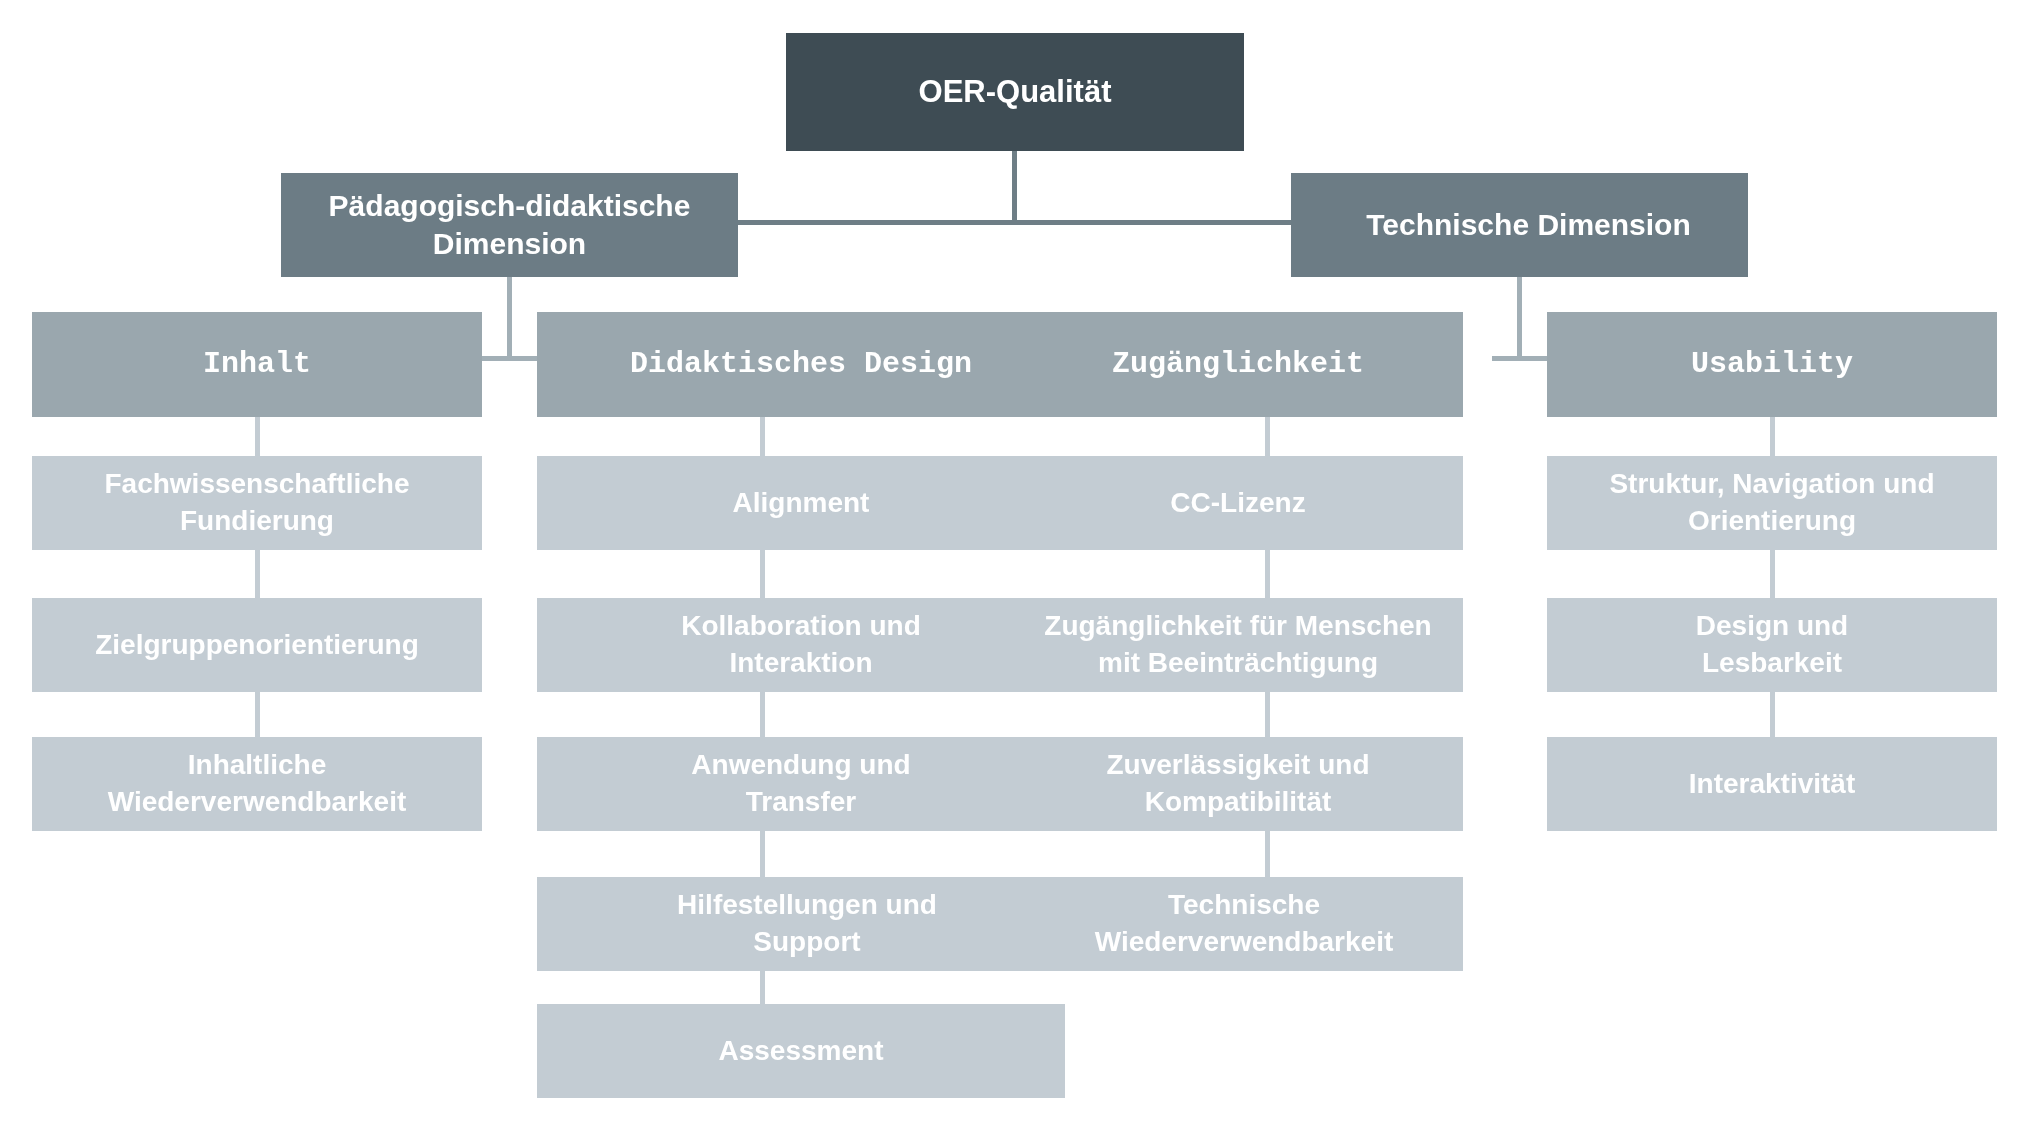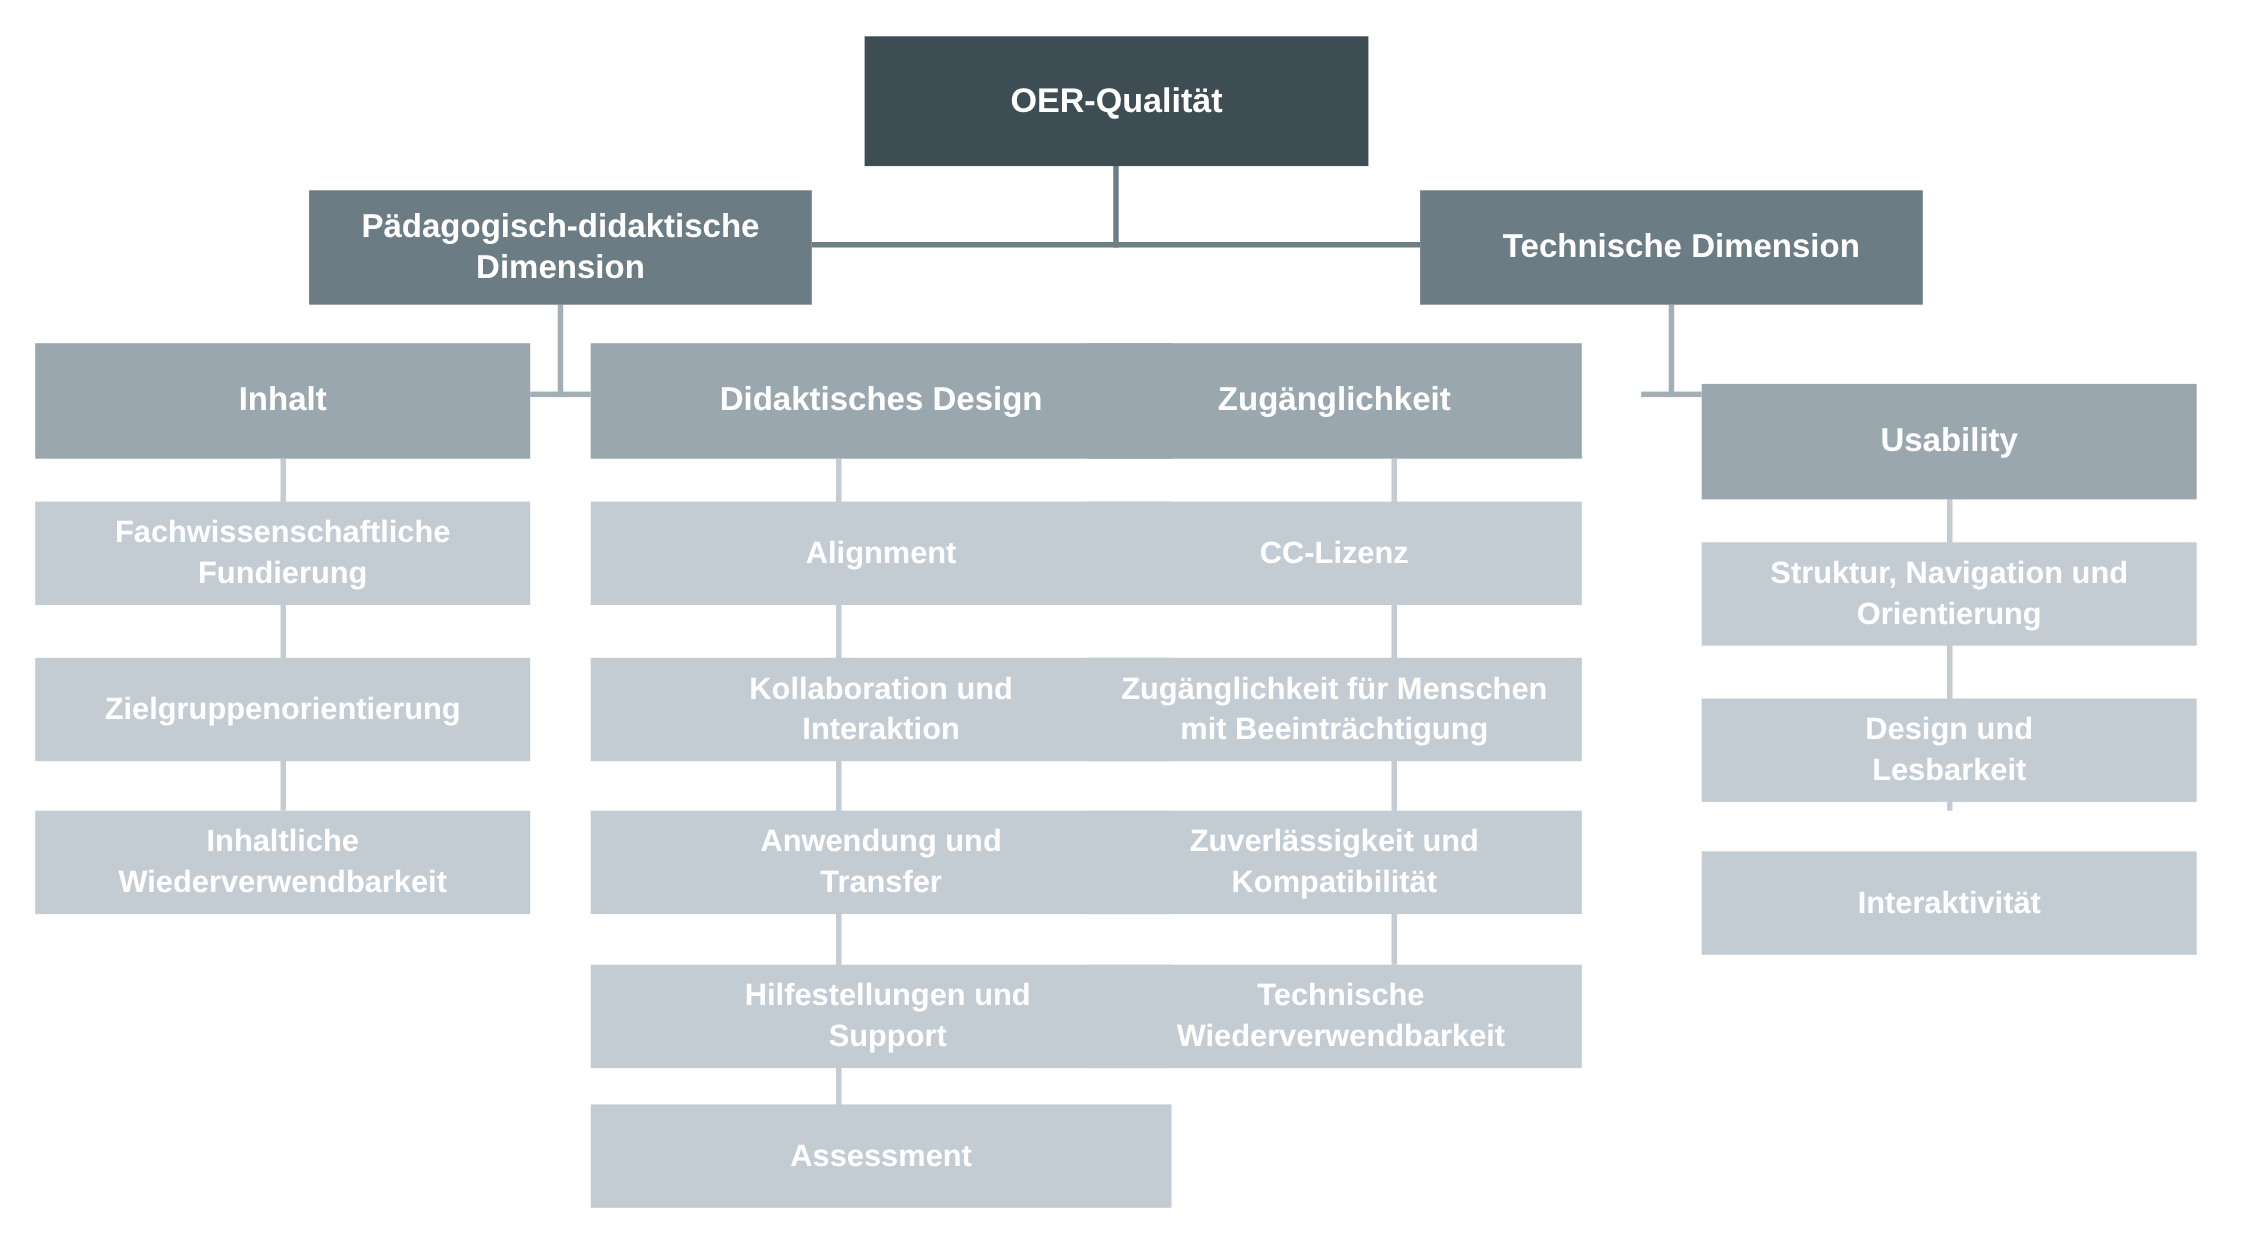--- a/index.html
+++ b/index.html
@@ -33,25 +33,25 @@
   .l4 { background: #c3ccd3; font-size: 28px; line-height: 1.32; }
 
   
   .box-root  { left: 786px;  top: 33px;  width: 458px; height: 118px; }
   .box-dim1  { left: 281px;  top: 173px; width: 457px; height: 104px; }
   .box-dim2  { left: 1291px; top: 173px; width: 457px; height: 104px; padding-left: 28px; }
 
   
   .c1 { left: 32px;   width: 450px; }
   .c2 { left: 537px;  width: 528px; }
-  .c3 { left: 988px; width: 450px; }
-  .c4 { left: 1547px; width: 450px; margin-top: 37px; }
+  .c3 { left: 1013px; width: 450px; }
+  .c4 { left: 1547px; width: 450px; }
 
   
-  .r0 { top: 312px;  height: 105px; }
+  .r0 { top: 312px;  height: 105px; font-family: Liberation Mono, monospace; }
   .r1 { top: 456px;  height: 94px; }
   .r2 { top: 598px;  height: 94px; }
   .r3 { top: 737px;  height: 94px; }
   .r4 { top: 877px;  height: 94px; padding-left: 22px; }
   .r5 { top: 1004px; height: 94px; }
 
   .conn { position: absolute; }
   .conn-mid   { background: #6e7e86; }
   .conn-light { background: #a2afb6; }
   .conn-pale  { background: #c3ccd3; }

